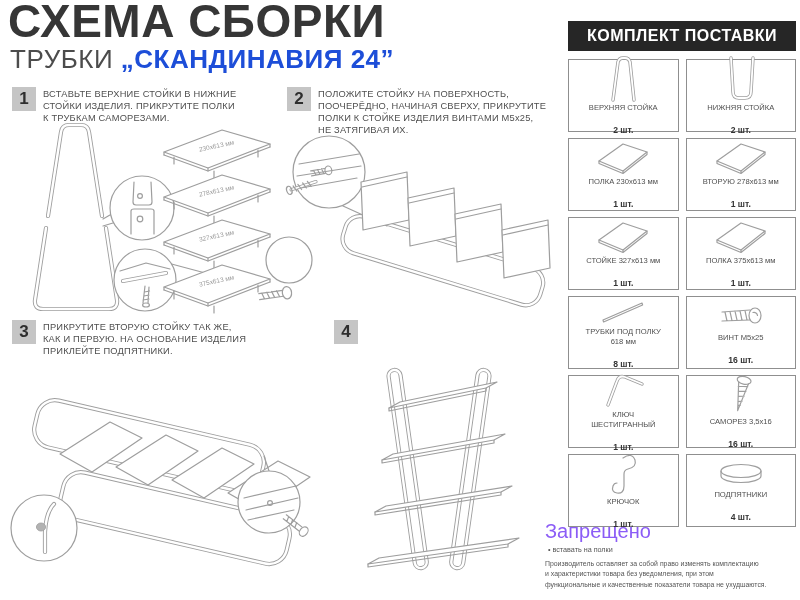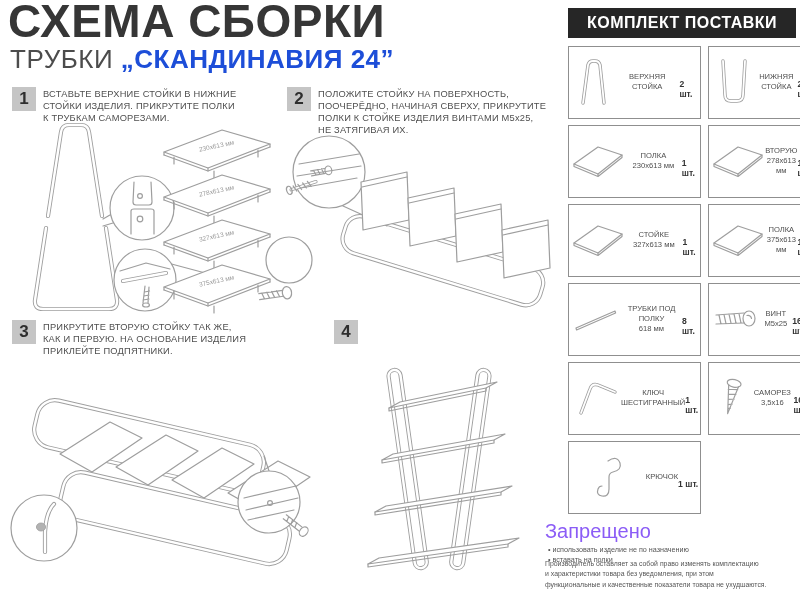--- a/index.html
+++ b/index.html
@@ -36,29 +36,29 @@
   .tube{stroke:#9e9e9e;fill:none;stroke-width:4.2;stroke-linecap:round;stroke-linejoin:round;}
   .tubein{stroke:#ffffff;fill:none;stroke-width:2.4;stroke-linecap:round;stroke-linejoin:round;}
   .tube-s{stroke:#9e9e9e;fill:none;stroke-width:3.4;stroke-linecap:round;stroke-linejoin:round;}
   .tubein-s{stroke:#ffffff;fill:none;stroke-width:1.8;stroke-linecap:round;stroke-linejoin:round;}
   .graydot{fill:#b2b2b2;stroke:#9e9e9e;stroke-width:.8;}
   .lbl{font-family:"Liberation Sans",sans-serif;font-size:6.5px;fill:#9a9a9a;}
   
   .kit{position:absolute;left:568px;top:8px;width:228px;}
   .kit-bar{
     background:#262626;color:#ffffff;height:30px;line-height:30px;
-    text-align:center;font-size:16px;font-weight:bold;letter-spacing:.5px;
+    text-align:center;font-size:16px;font-weight:bold;letter-spacing:.5px;margin-top:13px;
   }
   .kit-grid{
     margin-top:8px;display:grid;grid-template-columns:1fr 1fr;
     gap:6px 7px;grid-auto-rows:73px;
   }
   .cell{
     border:1px solid #8f8f8f;background:#fff;
-    display:flex;flex-direction:row;align-items:center;justify-content:center;
+    display:flex;flex-direction:column;align-items:center;justify-content:center;
     padding:3px 2px 4px 2px;box-sizing:border-box;
   }
   .icon{flex:1;display:flex;align-items:center;justify-content:center;width:100%;}
   .icon svg{position:static;}
   .pname{font-size:7.6px;color:#4f4f4f;text-align:center;line-height:1.3;white-space:pre-line;}
   .pqty{font-size:8.6px;font-weight:bold;color:#333;margin-top:13px;}
   
   .forbidden{position:absolute;left:545px;top:521px;width:252px;}
   .forbidden h2{margin:0;font-size:20px;font-weight:400;color:#8b5cf6;line-height:1;}
   .forbidden ul{margin:4px 0 0 3px;padding:0;list-style:none;}
@@ -364,28 +364,37 @@
     <div class="cell">
       <div class="icon">
         <svg width="40" height="46" viewBox="0 0 40 46">
             <path class="ln" d="M20,7 q9,-6 12,2 q2,7 -7,9 q-4,1 -4,5 l0,12 q0,8 -7,7 q-6,-1 -4,-7 q1,-3 4,-3"></path>
           </svg>
       </div>
       <div class="pname">КРЮЧОК</div>
       <div class="pqty">1 шт.</div>
     </div>
 
+    <div class="cell">
+      <div class="icon">
+        <svg width="52" height="32" viewBox="0 0 52 32">
+            <ellipse class="ln fillw" cx="26" cy="13" rx="20" ry="6.5"></ellipse>
+            <path class="ln" d="M6,13 v5 a20,6.5 0 0 0 40,0 v-5"></path>
+          </svg>
+      </div>
+      <div class="pname">ПОДПЯТНИКИ</div>
+      <div class="pqty">4 шт.</div>
+    </div>
 
   </div>
 </div>
 
 <div class="forbidden">
   <h2>Запрещено</h2>
   <ul>
-    <li>использовать изделие не по назначению</li>
     <li>вставать на полки</li>
   </ul>
 </div>
 
 <div class="attention">
   <div class="fine">Производитель оставляет за собой право изменять комплектацию
 и характеристики товара без уведомления, при этом
 функциональные и качественные показатели товара не ухудшаются.</div>
 </div>
 

